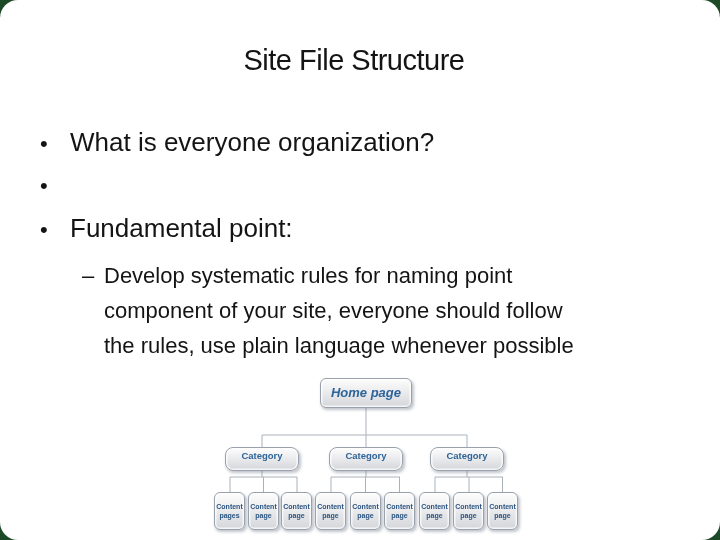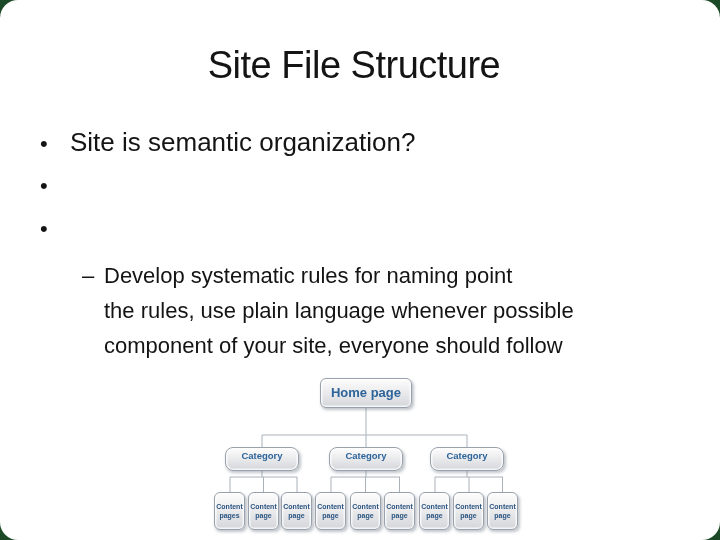--- a/index.html
+++ b/index.html
@@ -12,21 +12,21 @@
   .slide {
     position:relative;
     width:720px; height:540px;
     background:#ffffff;
     border-radius:18px;
     overflow:hidden;
   }
   .title {
     position:absolute; top:44px; left:0; width:708px;
     text-align:center;
-    font-size:38px; font-weight:normal;
+    font-size:29px; font-weight:normal;
     color:#141414;
     letter-spacing:-0.5px;
   }
   .bullets {
     position:absolute; left:40px; top:121px; width:640px;
   }
   .bullet-row {
     display:flex; align-items:baseline;
     height:43px; line-height:43px;
     font-size:26px; color:#141414;
@@ -56,21 +56,21 @@
     background:linear-gradient(180deg,#fdfdfd 0%,#ececee 45%,#d3d6da 100%);
     border:1px solid #99a2ac;
     box-shadow:1.5px 2px 3px rgba(100,110,125,0.40), inset 0 0 0 1.5px rgba(255,255,255,0.75);
     color:#2d6499;
     font-weight:bold;
     text-align:center;
   }
   .node.home {
     left:120px; top:2px; width:92px; height:30px;
     border-radius:6px;
-    font-size:13px; line-height:28px;
+    font-size:13px; line-height:28px;font-style:italic;
   }
   .node.pill {
     top:71px; width:74px; height:24px;
     border-radius:8px;
     font-size:9.5px; line-height:15px;
   }
   .node.leaf {
     top:116px; width:31px; height:38px;
     border-radius:6px;
     font-size:7px; line-height:9px;
@@ -82,36 +82,37 @@
 </head>
 <body>
 
 <div class="slide">
 
   <h1 class="title">Site File Structure</h1>
 
   <div class="bullets">
     <div class="bullet-row">
       <span class="marker">•</span>
-      <span class="btext">Site is semantic organization?</span>
+      <span class="btext">What is everyone organization?</span>
     </div>
     <div class="bullet-row">
       <span class="marker">•</span>
     </div>
     <div class="bullet-row">
       <span class="marker">•</span>
+      <span class="btext">Fundamental point:</span>
     </div>
   </div>
 
   <div class="subbullet">
     <span class="dash">–</span>
     <div class="sublines">
       <div>Develop systematic rules for naming point</div>
+      <div>component of your site, everyone should follow</div>
       <div>the rules, use plain language whenever possible</div>
-      <div>component of your site, everyone should follow</div>
     </div>
   </div>
 
   <div class="diagram">
     <svg width="330" height="158" viewBox="0 0 330 158">
       <path d="M166 32 V71
                M62 59 H267
                M62 59 V71 M267 59 V71
                M62 87 V101 M166 87 V101 M267 87 V101
                M30 101 H97 M131 101 H200 M235 101 H303

